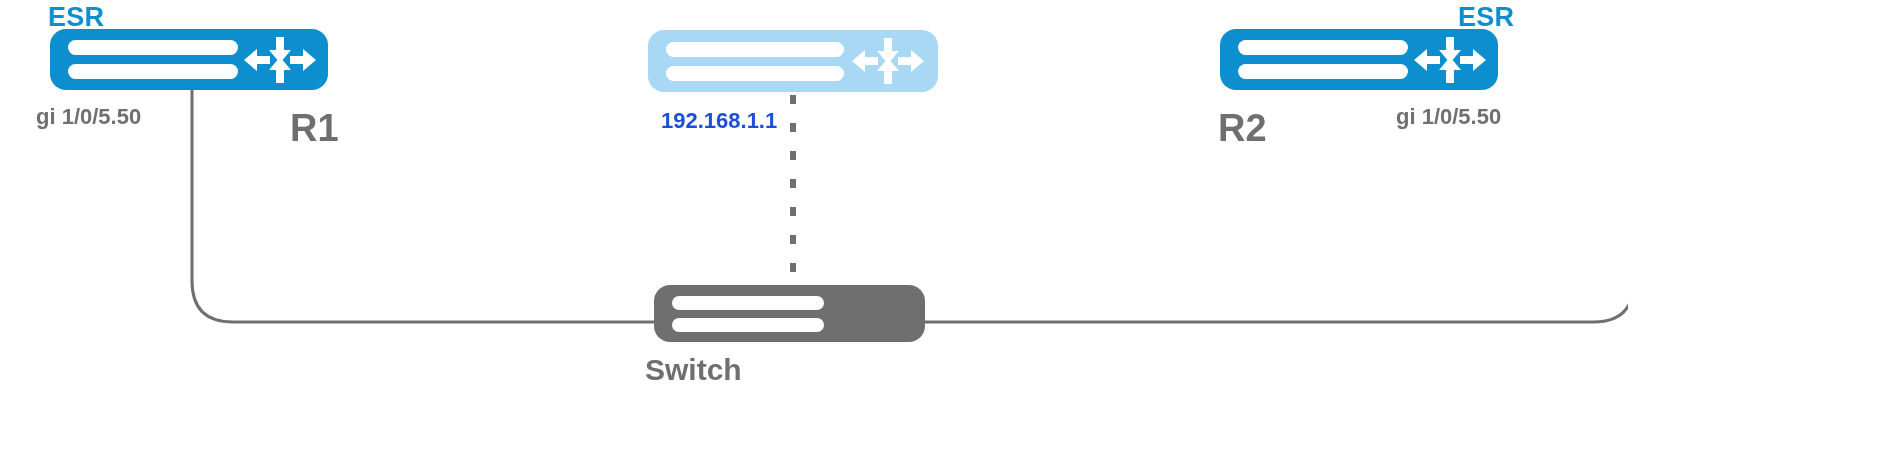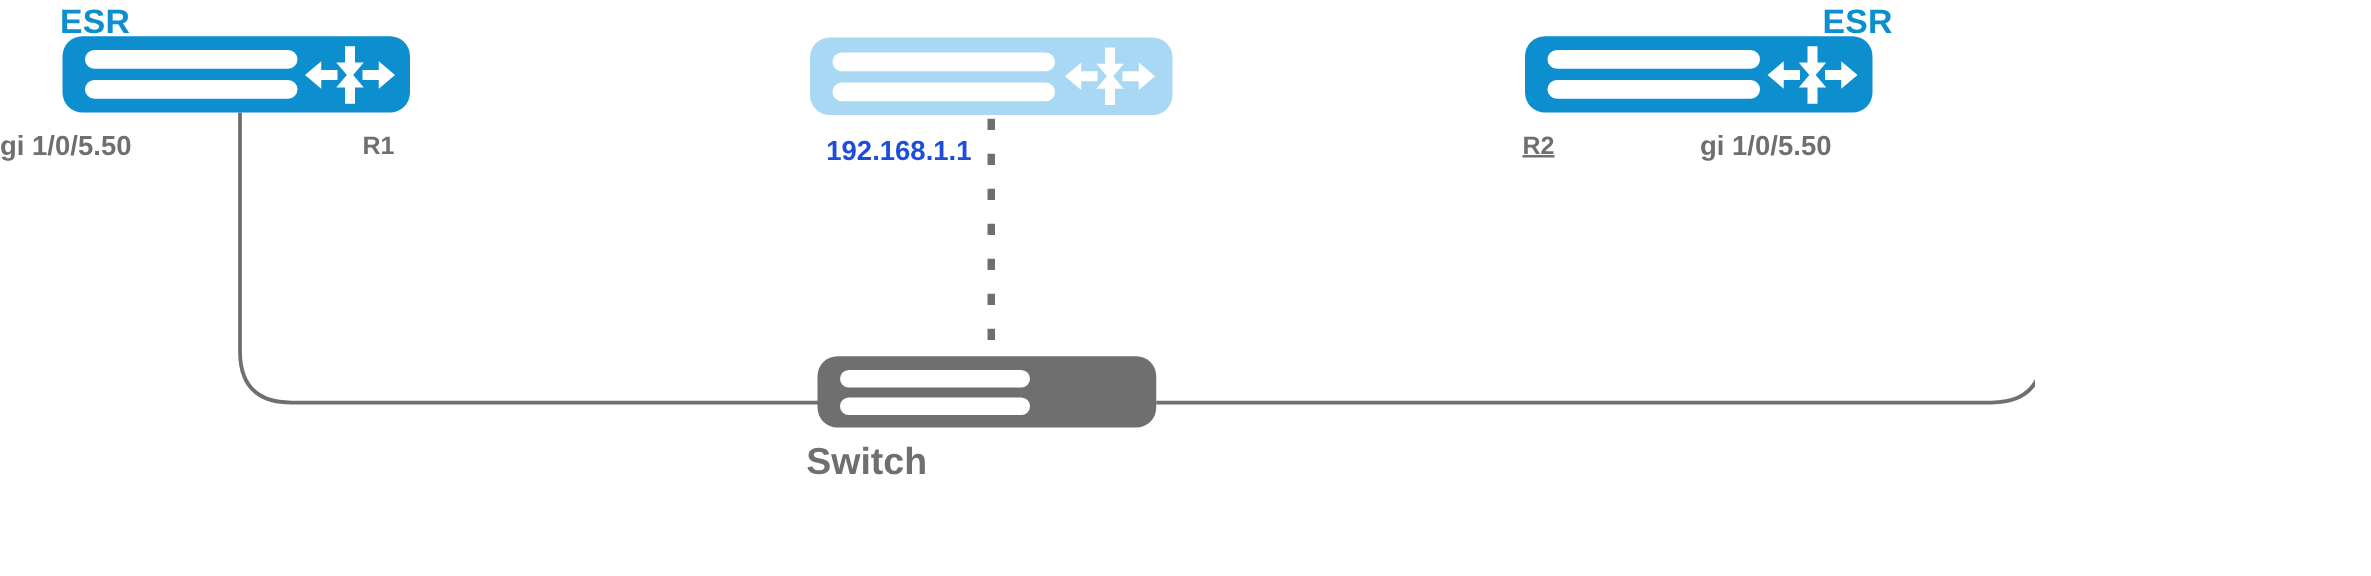--- a/index.html
+++ b/index.html
@@ -67,25 +67,26 @@
     white-space: pre;
     line-height: 1.22;
   }
   .label-esr {
     color: #0d8ecf;
     font-size: 27px;
     letter-spacing: .2px;
   }
   .label-name {
     color: #6f6f6f;
-    font-size: 20px;
+    font-size: 38px;
   }
   .label-iface {
     color: #6f6f6f;
     font-size: 22px;
+    margin-left: 36px;
   }
   .label-ip {
     color: #1d4ed8;
     font-size: 22px;
   }
   .label-switch {
     color: #6f6f6f;
     font-size: 30px;
   }
 </style>
@@ -151,21 +152,21 @@
         <g fill="#ffffff">
           <path d="M34 2 h8 v13 h7 l-11 13 -11 -13 h7 z"></path>
           <path d="M42 48 h-8 v-13 h-7 l11 -13 11 13 h-7 z"></path>
           <path d="M2 25 l13 -11 v7 h13 v8 h-13 v7 z"></path>
           <path d="M74 25 l-13 -11 v7 h-13 v8 h13 v7 z"></path>
         </g>
       </svg>
     </div>
   </div>
   <div class="label label-esr" style="left:1458px; top:1px;">ESR</div>
-  <div class="label label-name" style="left:1218px; top:105px;text-decoration:underline;">R2</div>
+  <div class="label label-name" style="left:1218px; top:105px;">R2</div>
   <div class="label label-iface" style="left:1360px; top:104px;">gi 1/0/5.50</div>
 
   <div class="device switch-body" style="left:654px; top:285px; width:271px; height:57px;">
     <div class="slots" style="width:152px; gap:8px;">
       <div class="slot" style="height:14px;"></div>
       <div class="slot" style="height:14px;"></div>
     </div>
   </div>
   <div class="label label-switch" style="left:645px; top:352px;">Switch</div>
 

